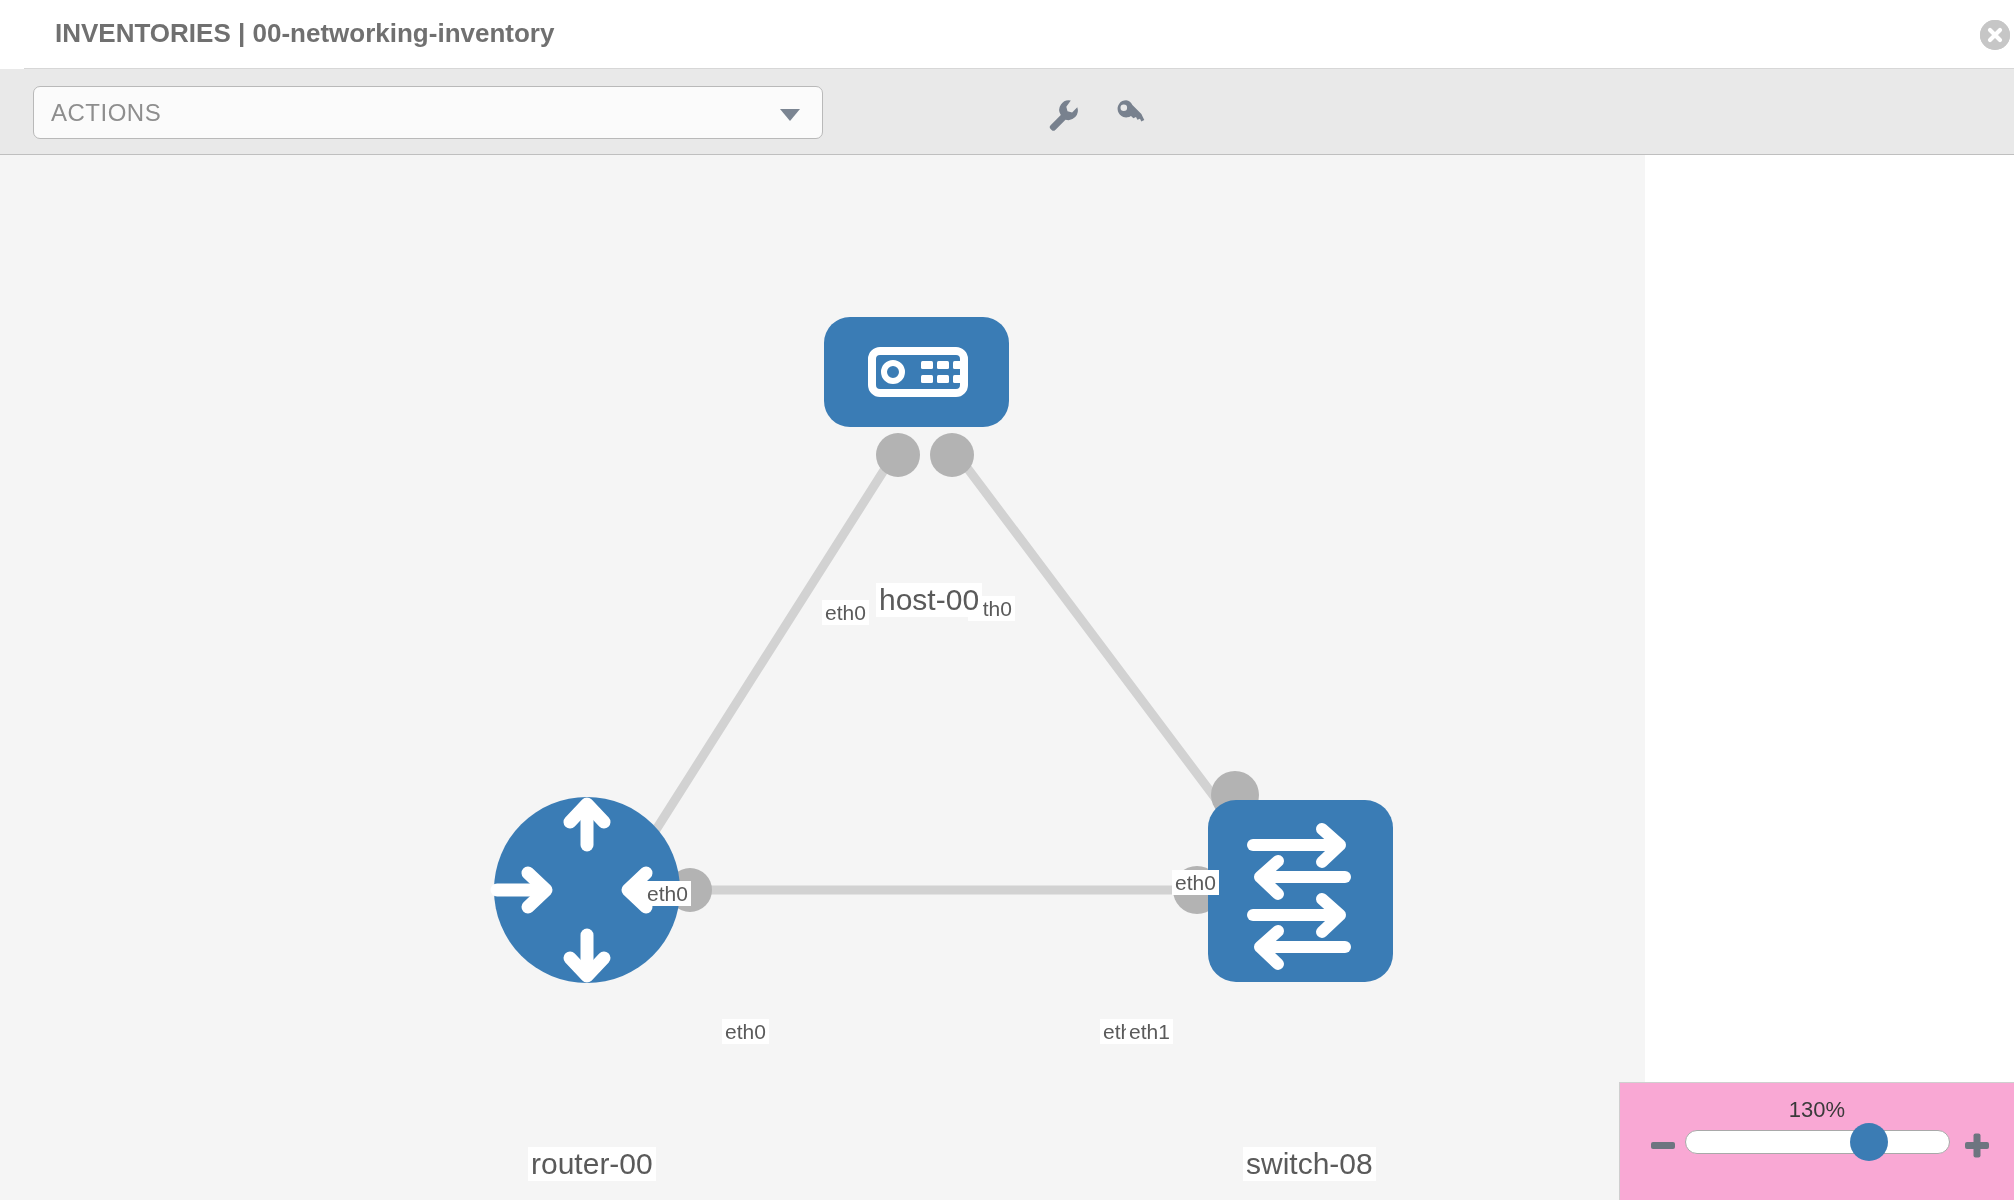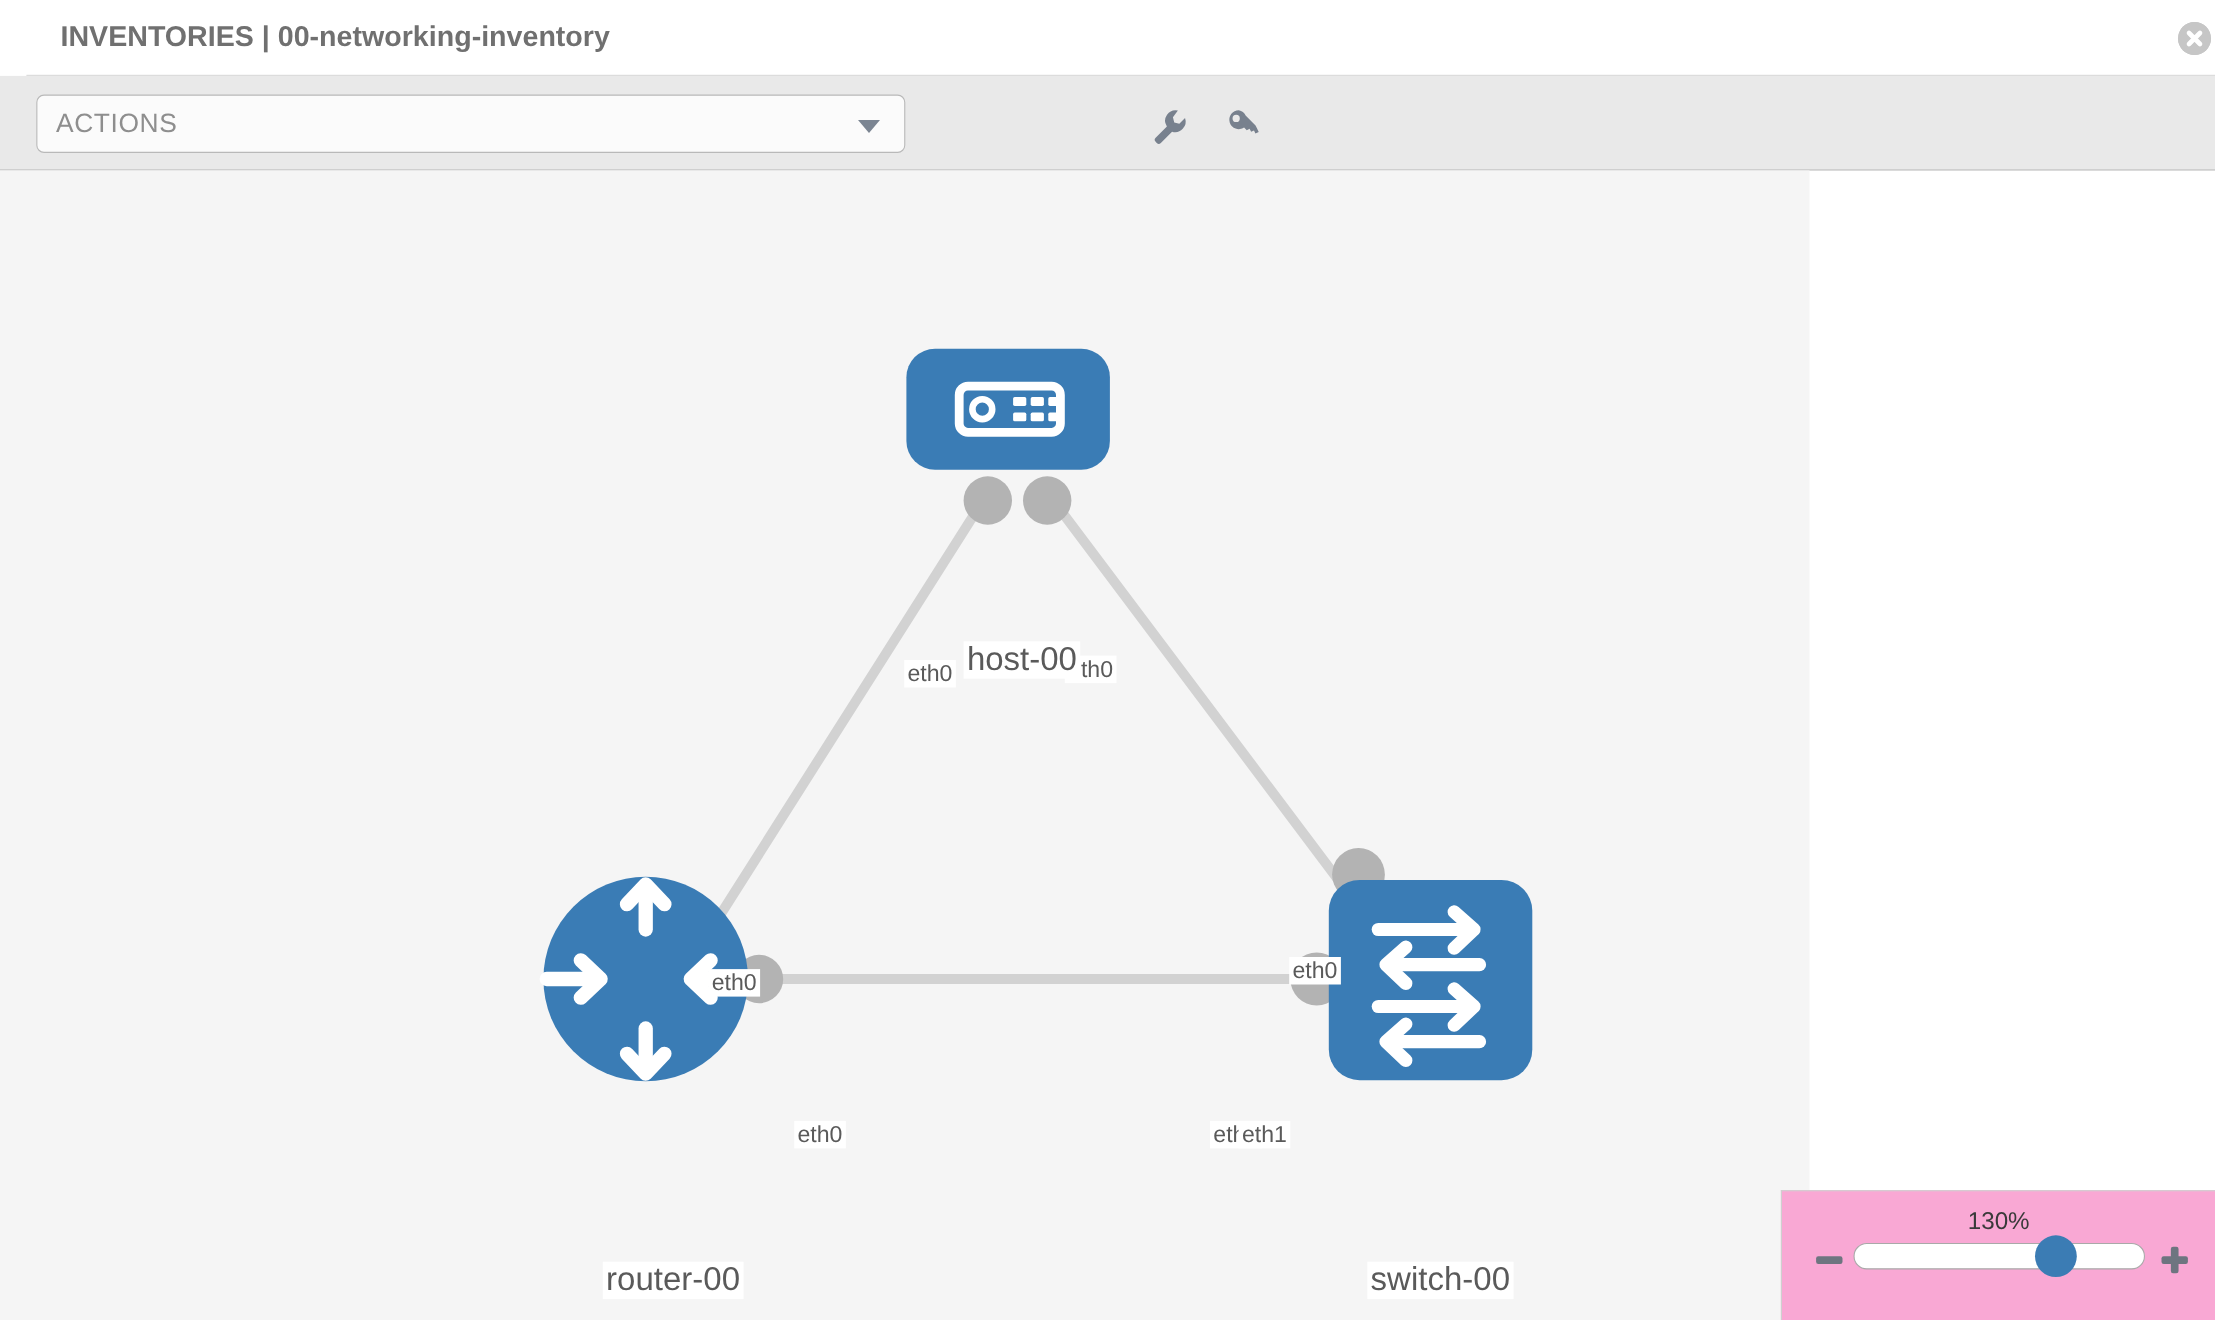--- a/index.html
+++ b/index.html
@@ -310,22 +310,22 @@
 
   <span class="nlabel node-name" style="left:866px; top:428px;margin-left:10px;">host-00</span>
 
   <span class="nlabel iface" style="left:644px; top:726px;">eth0</span>
   <span class="nlabel iface" style="left:1172px; top:715px;">eth0</span>
 
   <span class="nlabel iface" style="left:722px; top:864px;">eth0</span>
   <span class="nlabel iface" style="left:1100px; top:864px;">eth0</span>
   <span class="nlabel iface" style="left:1116px; top:864px;margin-left:10px;">eth1</span>
 
-  <span class="nlabel node-name" style="left:548px; top:992px;text-align:center;">router-00</span>
-  <span class="nlabel node-name" style="left:1243px; top:992px;">switch-00</span>
+  <span class="nlabel node-name" style="left:528px; top:992px;text-align:center;">router-00</span>
+  <span class="nlabel node-name" style="left:1243px; top:992px;">switch-08</span>
 </div>
 
 <div class="zoom-panel">
   <div class="zoom-value">130%</div>
 
   <div class="zoom-minus">
     <svg width="30" height="30" viewBox="0 0 30 30">
       <rect x="3" y="11" width="24" height="7" rx="2" fill="#6e7580"></rect>
     </svg>
   </div>

